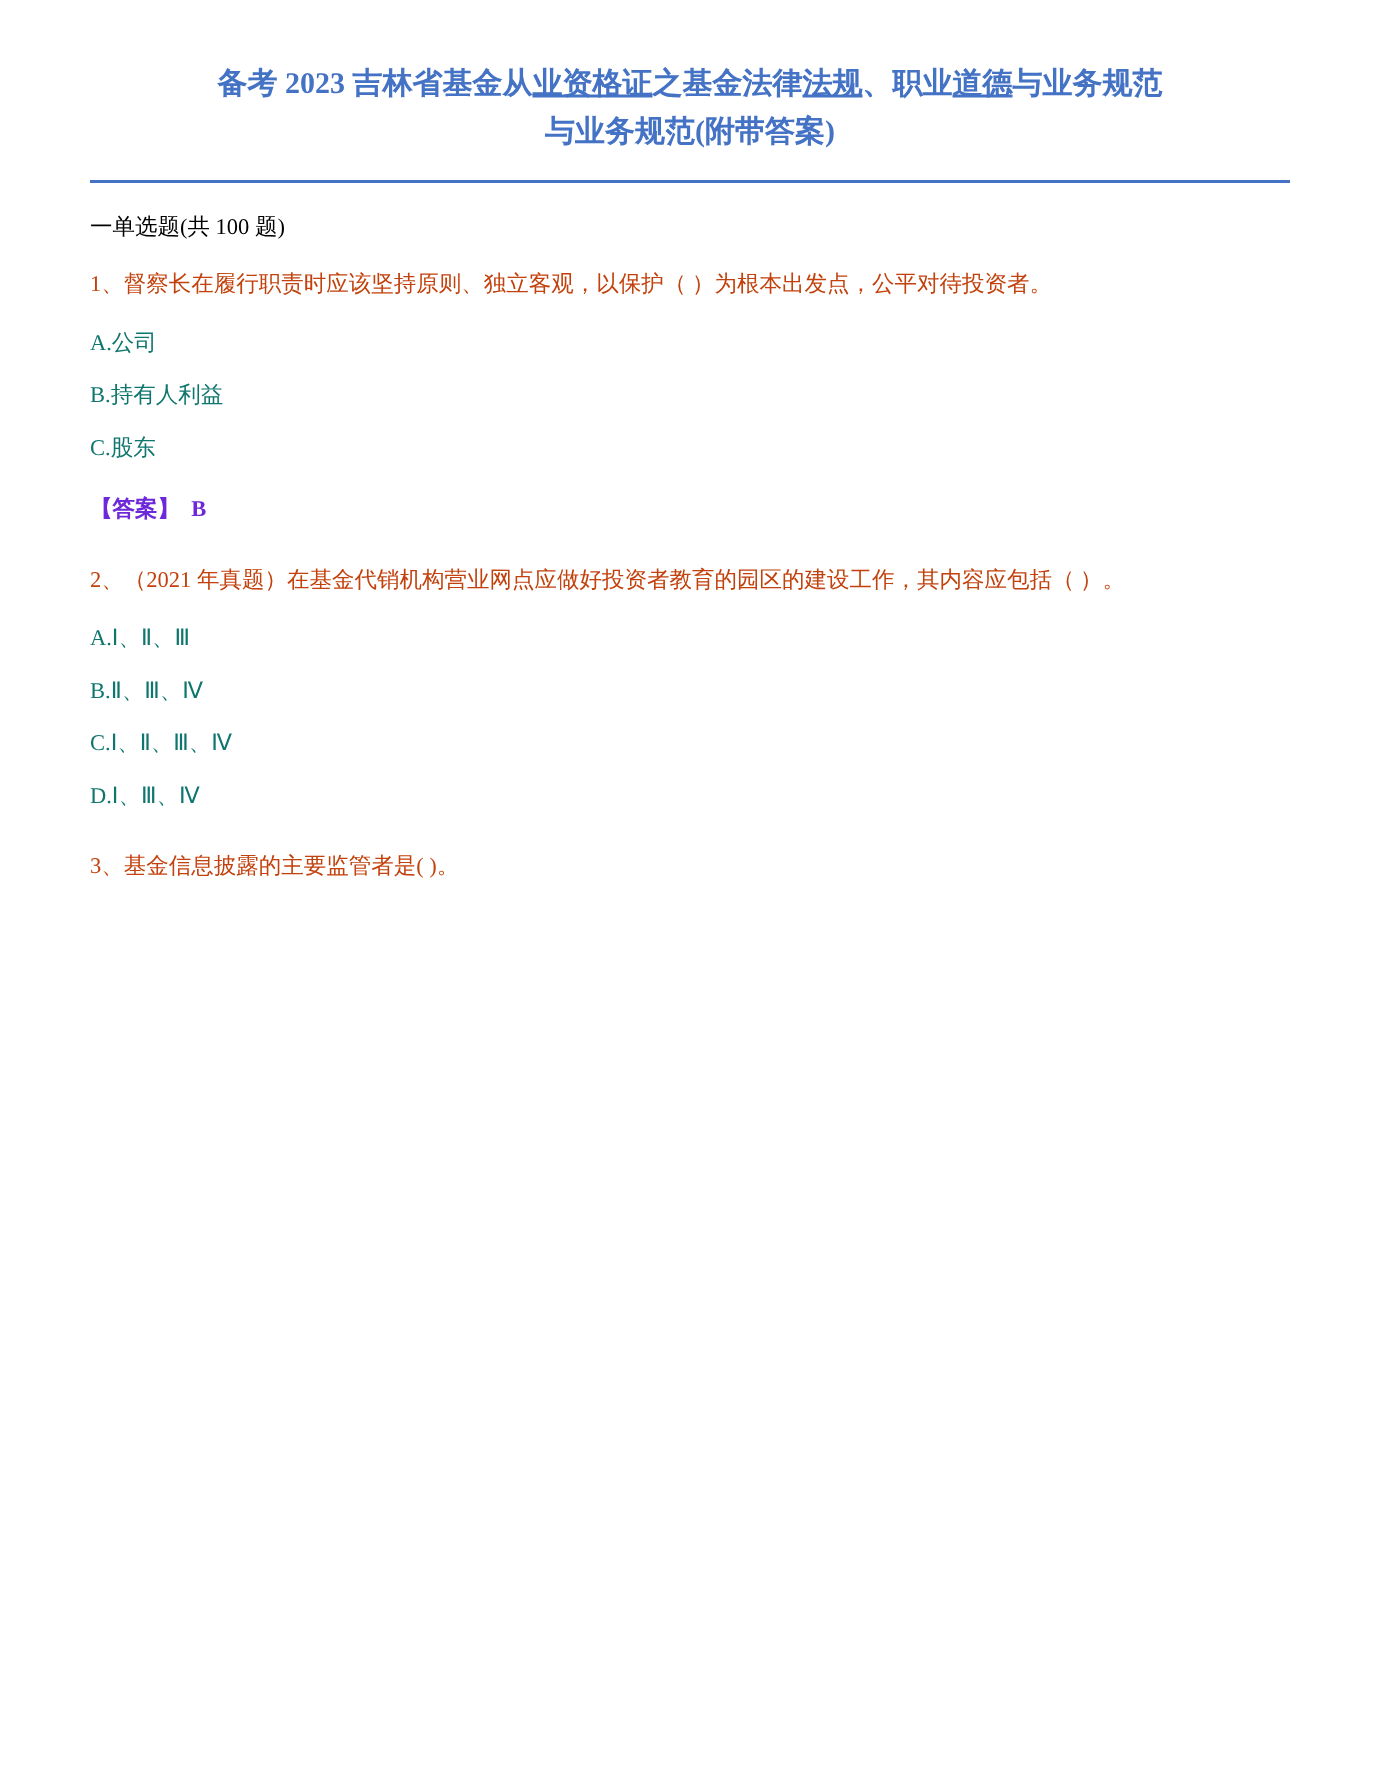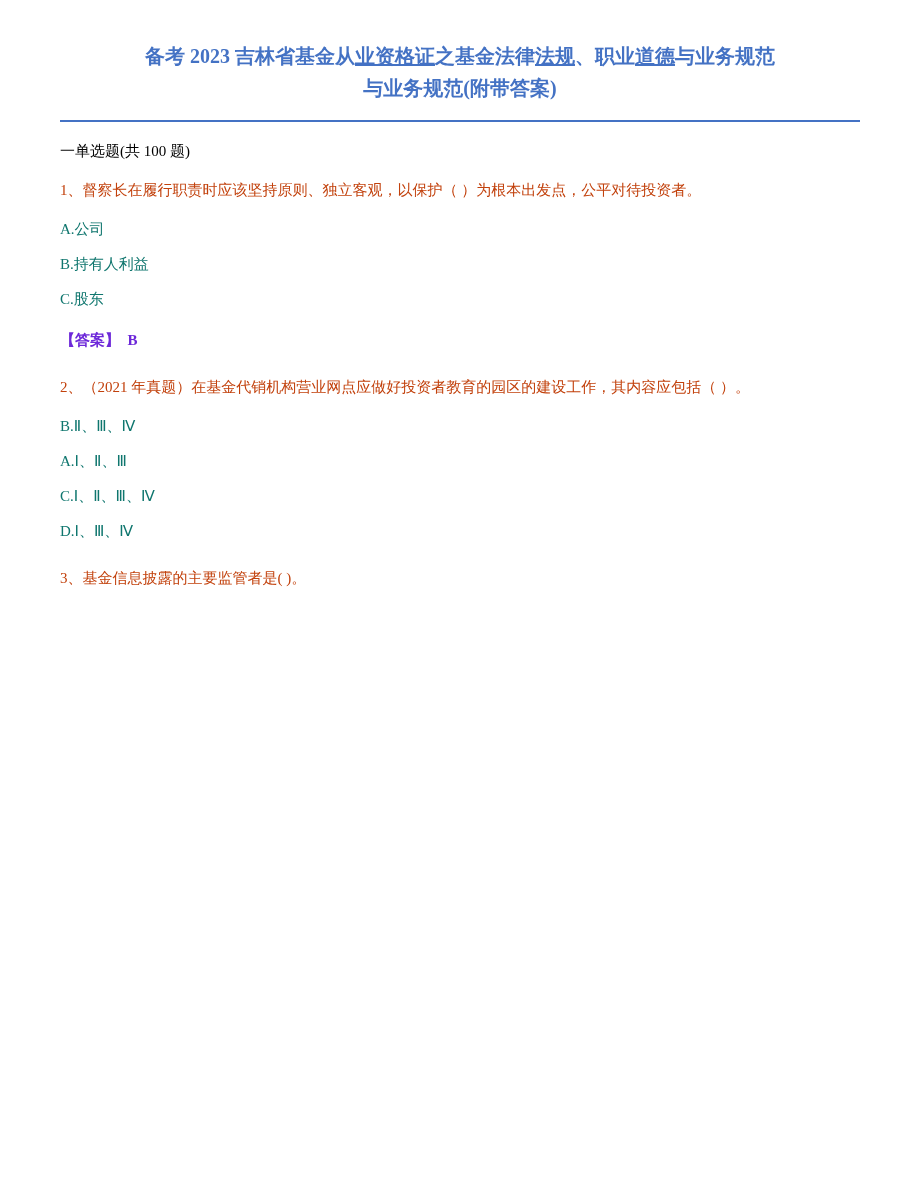--- a/index.html
+++ b/index.html
@@ -102,22 +102,22 @@
   <div class="option">C.股东</div>
   <div class="answer-block">
     【答案】&nbsp; B
   </div>
 </div>
 
 <div class="question-block">
   <div class="question-text">
     2、（2021 年真题）在基金代销机构营业网点应做好投资者教育的园区的建设工作，其内容应包括（ ）。
   </div>
+  <div class="option">A.Ⅰ、Ⅱ、Ⅲ</div>
   <div class="option">B.Ⅱ、Ⅲ、Ⅳ</div>
-  <div class="option">A.Ⅰ、Ⅱ、Ⅲ</div>
   <div class="option">C.Ⅰ、Ⅱ、Ⅲ、Ⅳ</div>
   <div class="option">D.Ⅰ、Ⅲ、Ⅳ</div>
 </div>
 
 <div class="question-block">
   <div class="question-text">
     3、基金信息披露的主要监管者是(   )。
   </div>
 </div>
 

